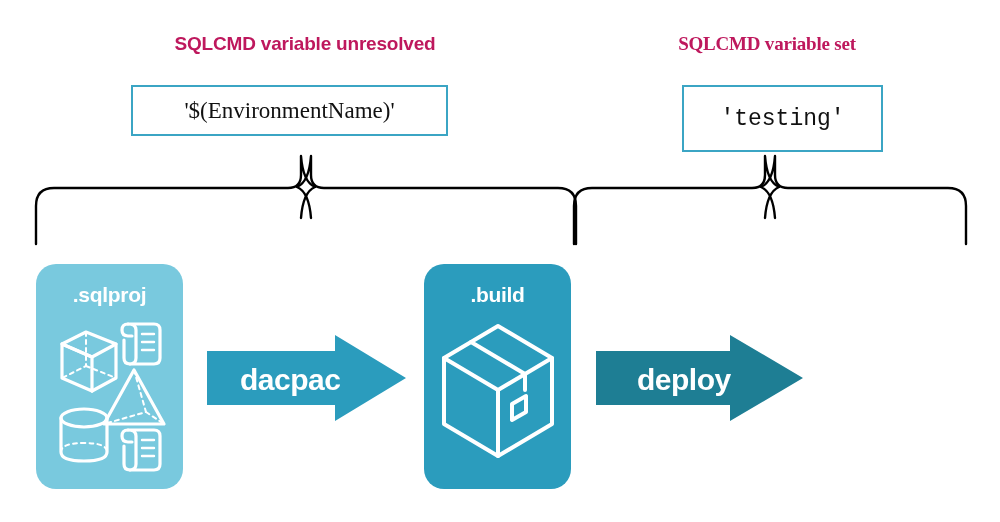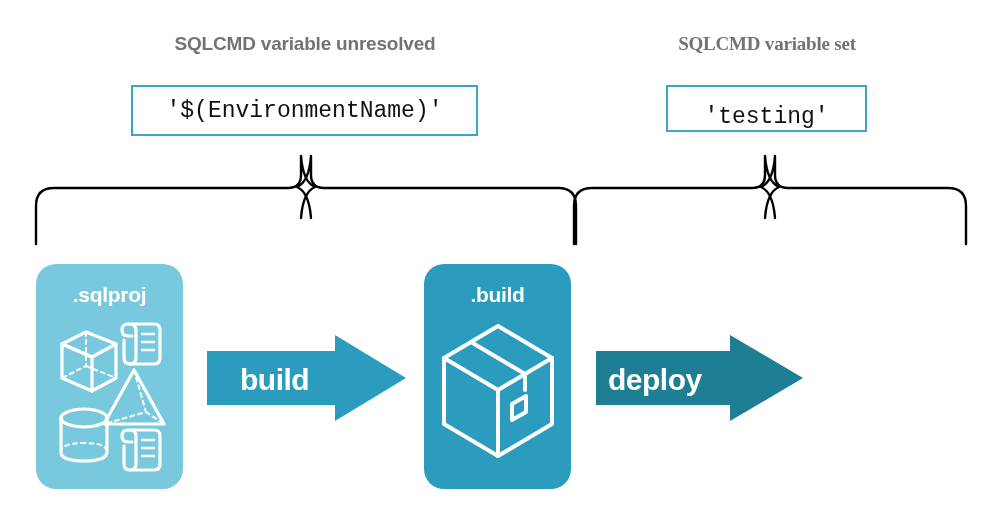--- a/index.html
+++ b/index.html
@@ -8,42 +8,42 @@
     font-family:"Liberation Sans",sans-serif;
     overflow:hidden;position:relative;
   }
   #stage{position:absolute;inset:0;width:1000px;height:522px;}
 
   .heading{
     position:absolute;
     font-family:"Liberation Sans",sans-serif;
     font-weight:bold;
     font-size:19px;
-    color:#737373;
+    color:#be185d;
     letter-spacing:-0.2px;
     text-align:left;
     white-space:nowrap;
     transform:translateX(-50%);
   }
   #heading-left{left:305px;top:33px;}
   #heading-right{left:767px;top:33px;font-family:Liberation Serif, serif;}
 
   .var-box{
     position:absolute;
     box-sizing:border-box;
     background:#ffffff;
     border:2px solid #3ba5c4;
     display:flex;align-items:center;justify-content:center;
     font-family:"Liberation Mono","DejaVu Sans Mono",monospace;
     font-size:23px;
     color:#111111;
     white-space:nowrap;
   }
-  #var-box-left{left:131px;top:85px;width:347px;height:51px;}
-  #var-box-right{left:666px;top:85px;width:201px;height:47px;align-items:flex-end;}
+  #var-box-left{left:131px;top:85px;width:317px;height:51px;font-family:Liberation Serif, serif;}
+  #var-box-right{left:682px;top:85px;width:201px;height:67px;}
 
   .brace-svg{position:absolute;top:148px;}
   #brace-left-wrap{left:30px;}
   #brace-right-wrap{left:568px;}
 
   .card{
     position:absolute;
     top:264px;
     width:147px;height:225px;
     border-radius:20px;
@@ -66,21 +66,21 @@
   #arrow-build{left:207px;}
   #arrow-deploy{left:596px;}
   .arrow-label{
     position:absolute;top:0;left:0;width:100%;height:100%;
     display:flex;align-items:center;
     font-family:"Liberation Sans",sans-serif;
     font-weight:bold;font-size:30px;color:#ffffff;
     letter-spacing:-0.5px;pointer-events:none;
   }
   #arrow-build .arrow-label{padding-left:33px;}
-  #arrow-deploy .arrow-label{padding-left:12px;}
+  #arrow-deploy .arrow-label{padding-left:41px;}
 </style>
 </head>
 <body>
 
 <div id="stage">
 
   <div class="heading" id="heading-left">SQLCMD variable unresolved</div>
 
   <div class="heading" id="heading-right">SQLCMD variable set</div>
 
@@ -160,21 +160,21 @@
         <path d="M88 92 L102 84 L102 100 L88 108 Z"></path>
       </g>
     </svg>
   </div>
 
 
   <div class="arrow" id="arrow-build">
     <svg width="200" height="90" viewBox="0 0 200 90">
       <path d="M0 18 L128 18 L128 2 L199 45 L128 88 L128 72 L0 72 Z" fill="#2b9cbd"></path>
     </svg>
-    <div class="arrow-label">build</div>
+    <div class="arrow-label">dacpac</div>
   </div>
 
   <div class="arrow" id="arrow-deploy">
     <svg width="208" height="90" viewBox="0 0 208 90">
       <path d="M0 18 L134 18 L134 2 L207 45 L134 88 L134 72 L0 72 Z" fill="#1e7e94"></path>
     </svg>
     <div class="arrow-label">deploy</div>
   </div>
 
 </div>

